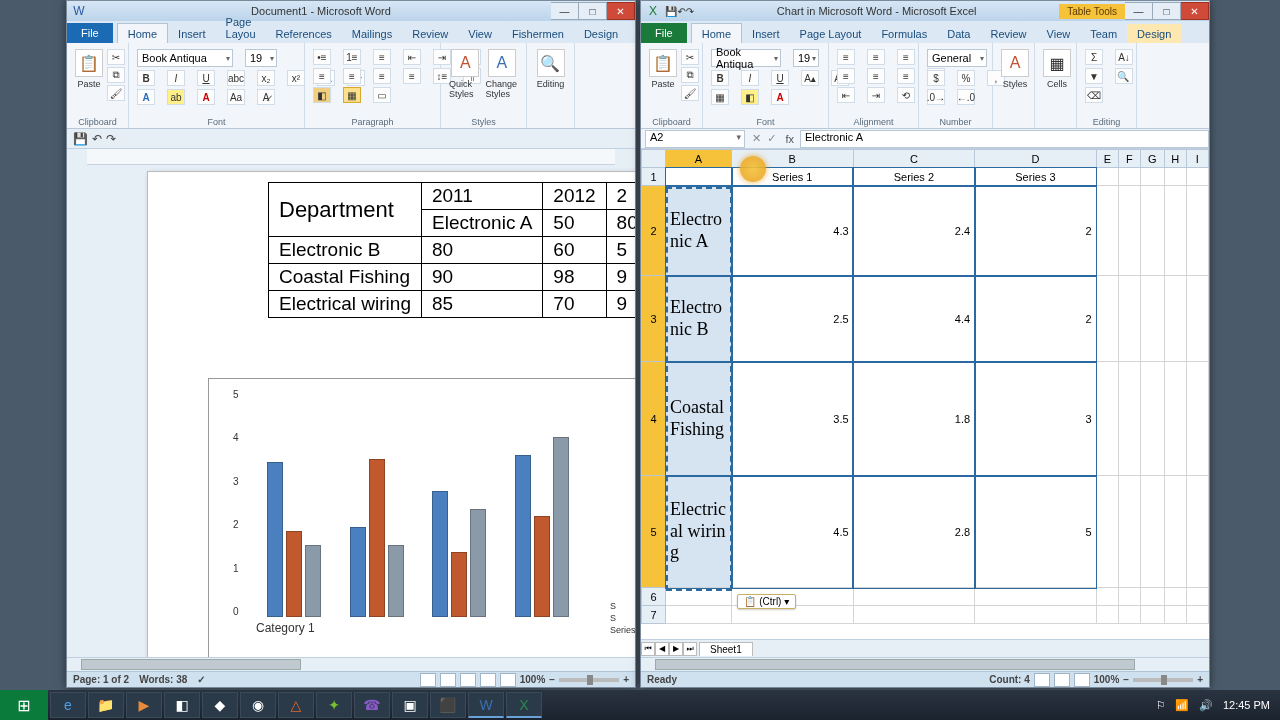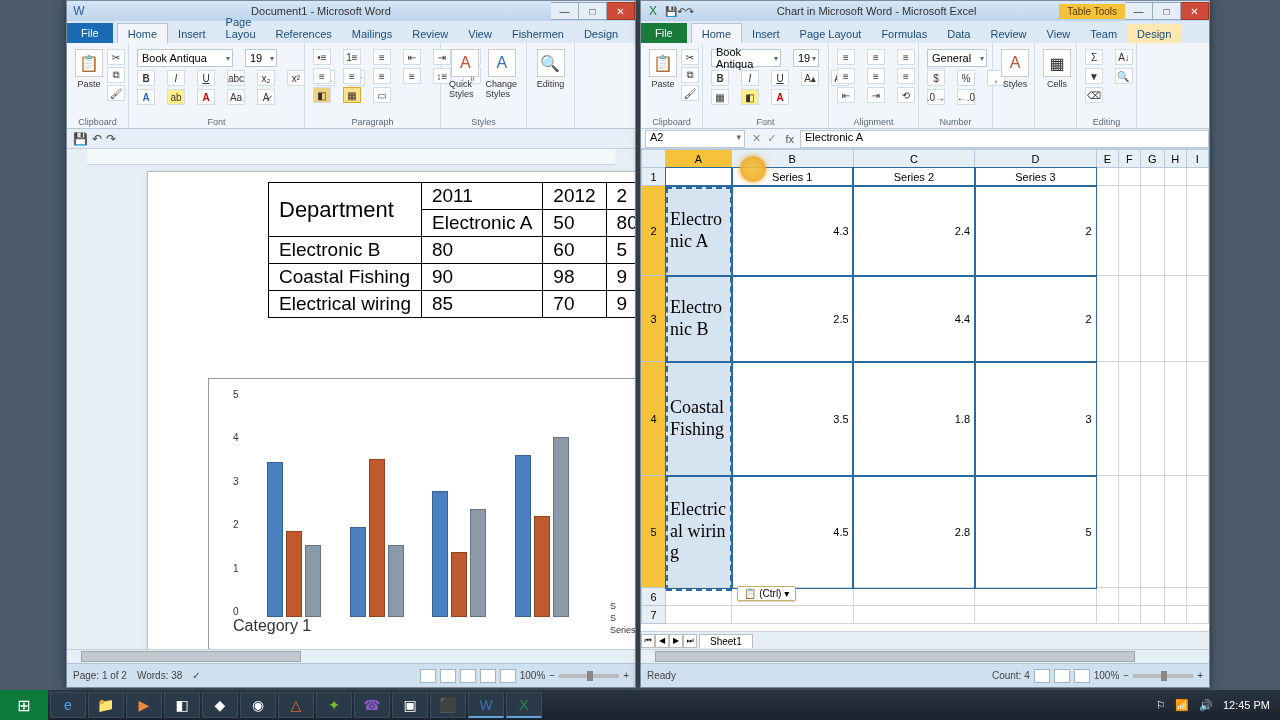--- a/index.html
+++ b/index.html
@@ -49,25 +49,25 @@
 .word-table th { font-weight: normal; }
 .chart-box { margin: 60px 0 0 60px; width: 440px; height: 280px; border: 1px solid #999; position: relative; background: #fff; }
 .chart-area { position: absolute; left: 40px; top: 10px; right: 60px; bottom: 40px; }
 .yaxis { position: absolute; left: 24px; top: 10px; bottom: 40px; width: 14px; display: flex; flex-direction: column-reverse; justify-content: space-between; font-size: 10px; color: #333; }
 .bars { position: absolute; inset: 0; display: flex; align-items: flex-end; justify-content: space-around; padding: 0 4px; }
 .barcol { display: flex; align-items: flex-end; gap: 3px; }
 .bar { width: 16px; border: 1px solid rgba(0,0,0,.25); }
 .bar.s1 { background: #4a80bf; }
 .bar.s2 { background: #c05a2e; }
 .bar.s3 { background: #8a9aa8; }
-.xaxis { position: absolute; left: 24px; right: 60px; bottom: 22px; font-size: 16px; color: #333; margin-top: 12px; }
+.xaxis { position: absolute; left: 47px; right: 60px; bottom: 22px; font-size: 12px; color: #333; margin-top: 12px; }
 .legend { position: absolute; right: 4px; bottom: 22px; font-size: 9px; color: #333; display: flex; flex-direction: column; gap: 2px; }
 
 
-.statusbar { height: 24px; background: #cfe0ee; border-top: 1px solid #b0c4d8; display: flex; align-items: center; font-size: 10px; color: #444; padding: 0 6px; gap: 10px; }
+.statusbar { height: 16px; background: #cfe0ee; border-top: 1px solid #b0c4d8; display: flex; align-items: center; font-size: 10px; color: #444; padding: 0 6px; gap: 10px; font-weight: bold; }
 .statusbar .zoom { margin-left: auto; display: flex; align-items: center; gap: 4px; }
 .statusbar .viewbtn { width: 16px; height: 14px; border: 1px solid #a0b4c8; background: #fff; }
 .hscroll { height: 14px; background: #e6eef6; border-top: 1px solid #c0d0e0; position: relative; }
 .hscroll .thumb { position: absolute; left: 14px; width: 220px; top: 1px; bottom: 1px; background: #c0c8d0; border: 1px solid #9aa; }
 
 
 .excel-formula { height: 20px; background: #eef4fa; border-bottom: 1px solid #c0d0e0; display: flex; align-items: center; font-size: 11px; }
 .excel-formula .namebox { width: 100px; border: 1px solid #bac8d6; height: 18px; margin: 0 4px; padding: 0 14px 0 4px; background: #fff; position: relative; }
 .excel-formula .namebox::after { content: "▾"; position: absolute; right: 3px; top: 1px; font-size: 9px; color: #666; }
 .excel-formula .fx { padding: 0 6px; color: #555; }

